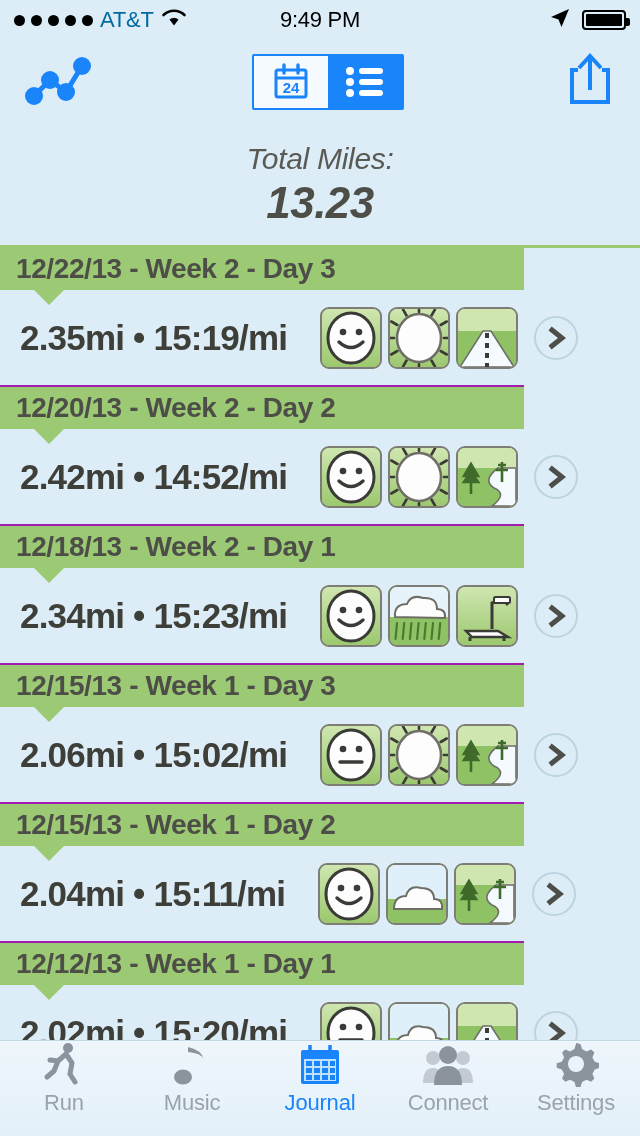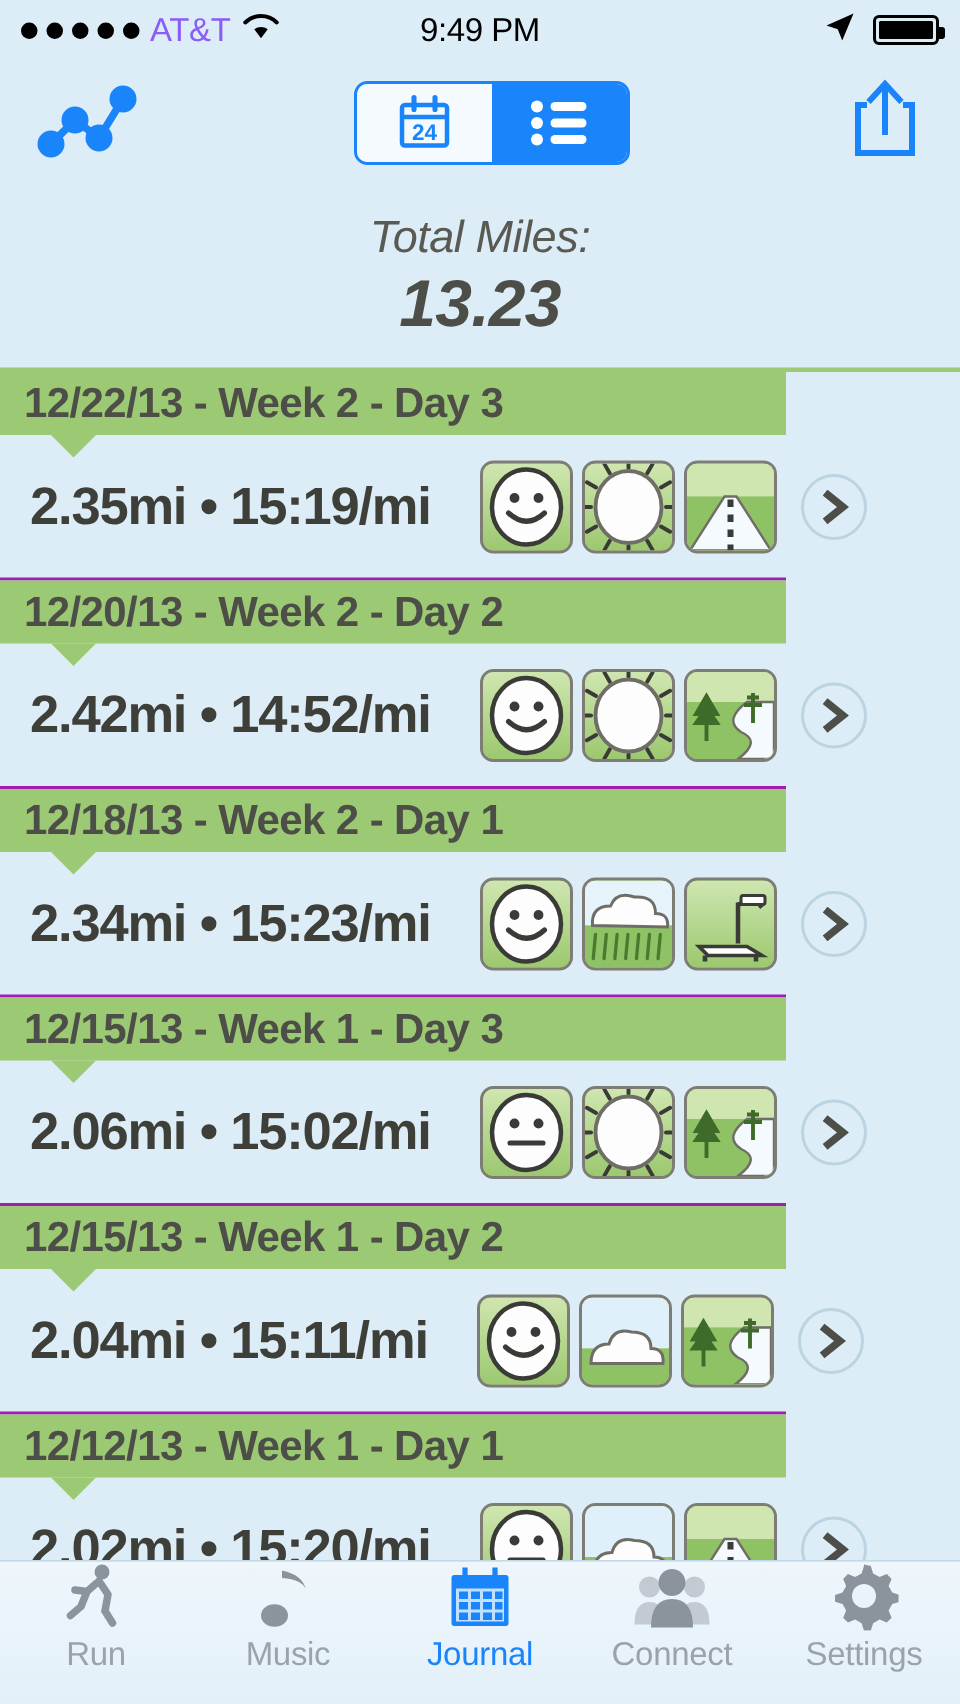--- a/index.html
+++ b/index.html
@@ -15,21 +15,21 @@
   .statusbar{
     height:40px; width:640px;
     display:flex; align-items:center;
     padding:0 14px;
     background:#dcedf7;
     position:relative;
   }
   .sb-left{ display:flex; align-items:center; gap:7px; }
   .dots{ display:flex; gap:6px; align-items:center; }
   .dot{ width:11px; height:11px; border-radius:50%; background:#000; }
-  .carrier{ font-size:22px; color:#8b5cf6; letter-spacing:-0.2px; }
+  .carrier{ font-size:22px; color:#0369a1; letter-spacing:-0.2px; }
   .sb-time{
     position:absolute; left:0; right:0; text-align:center;
     font-size:22px; font-weight:normal; color:#000;
     letter-spacing:-0.3px;
   }
   .sb-right{ margin-left:auto; display:flex; align-items:center; gap:10px; z-index:2; }
   .batt{
     width:44px; height:20px; border:2px solid #000; border-radius:4px;
     position:relative; padding:2px;
   }
@@ -40,22 +40,22 @@
   .batt i{ display:block; width:100%; height:100%; background:#000; border-radius:1px; }
 
   
   .toolbar{
     height:84px; width:640px;
     display:flex; align-items:center; justify-content:space-between;
     padding:0 22px;
     background:#dcedf7;
   }
   .seg{
-    display:flex; width:184px; height:56px;
-    border:2px solid #1a84fb; border-radius:9px; overflow:hidden;
+    display:flex; width:152px; height:56px;
+    border:2px solid #1a84fb; border-radius:2px; overflow:hidden;
   }
   .seg-half{ flex:1; display:flex; align-items:center; justify-content:center; }
   .seg-half.off{ background:#f4fafe; }
   .seg-half.on{ background:#1a84fb; }
 
   
   .stats{
     height:124px; display:flex; background:#dcedf7;
     border-bottom:3px solid #9cca74;
     font-style:italic;

